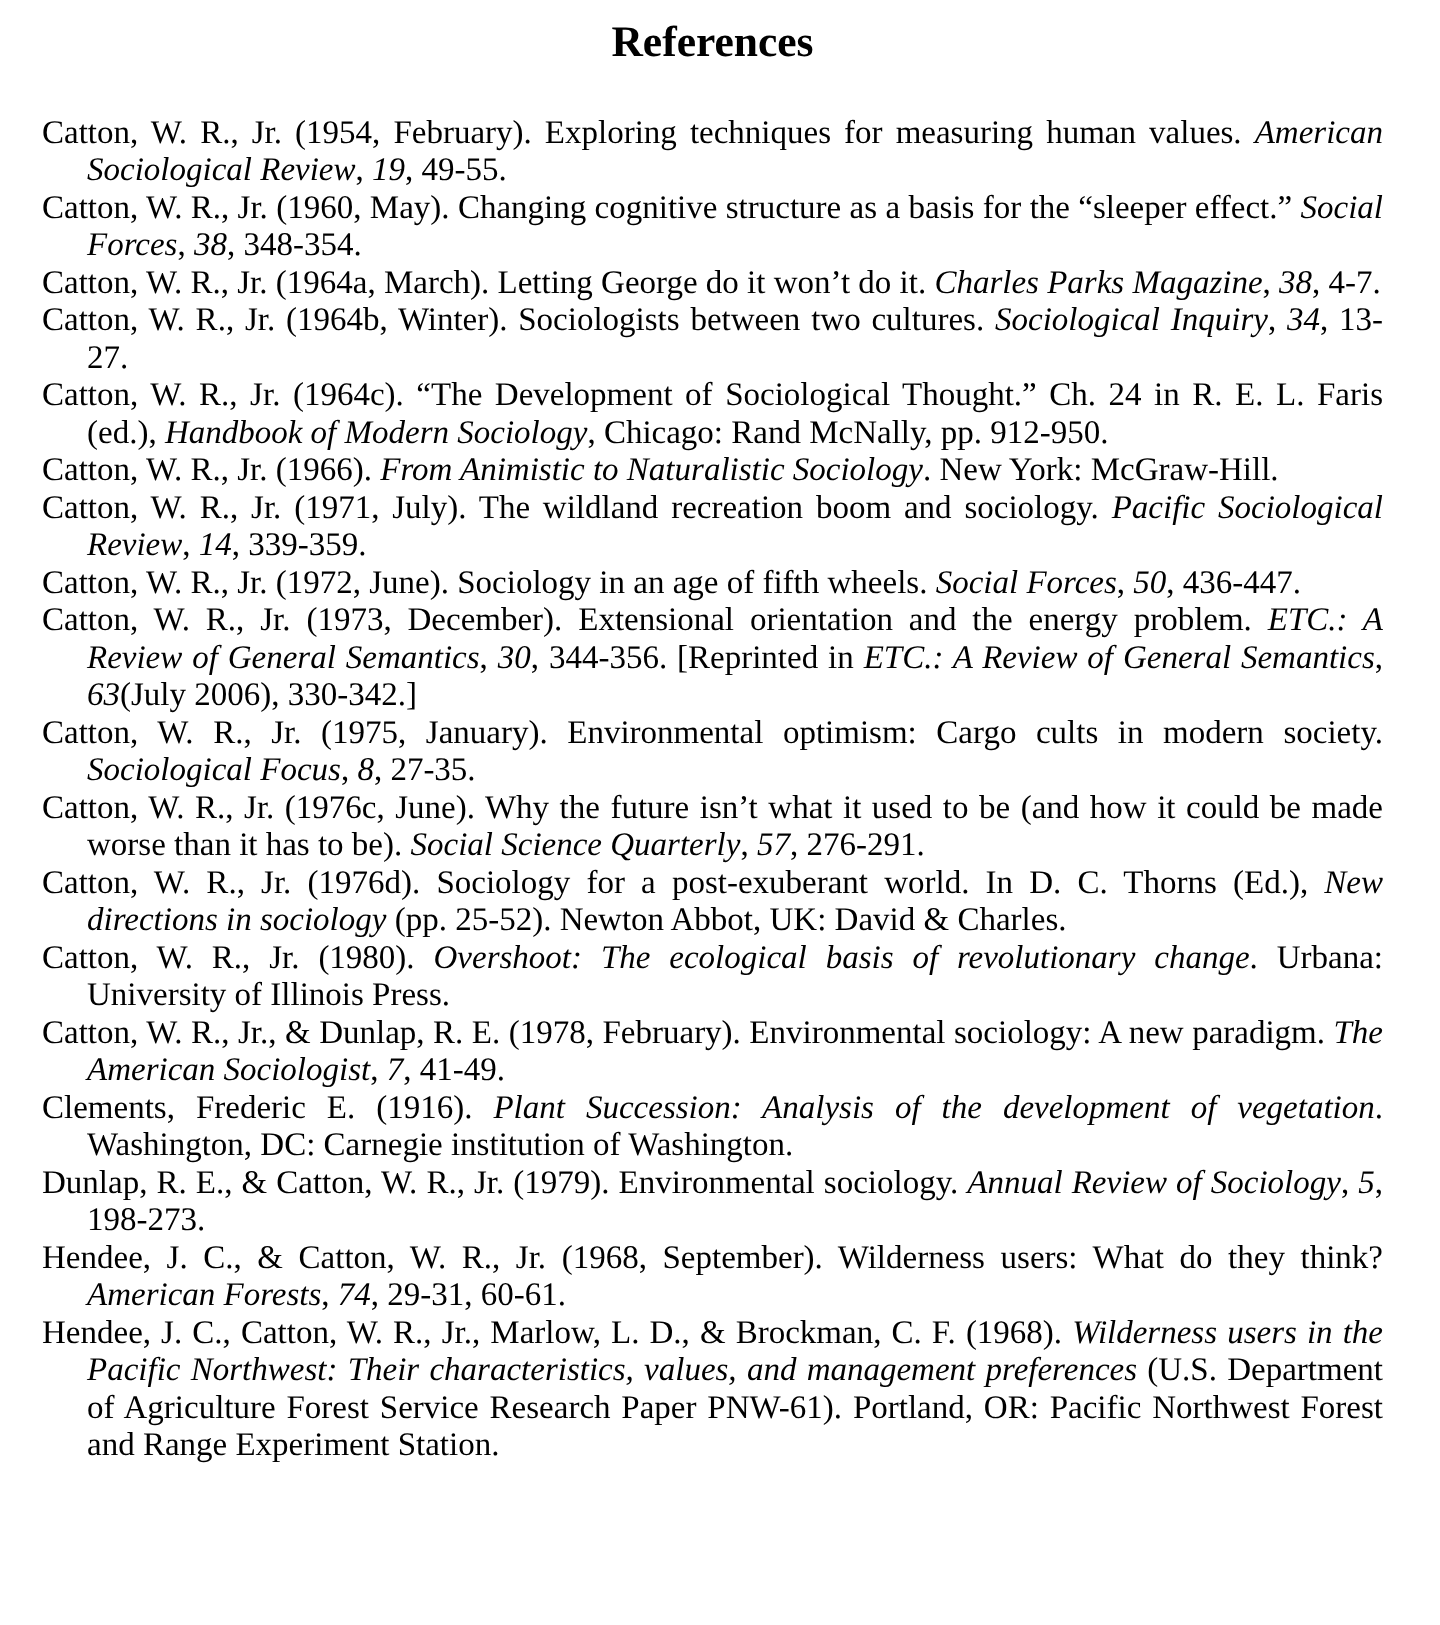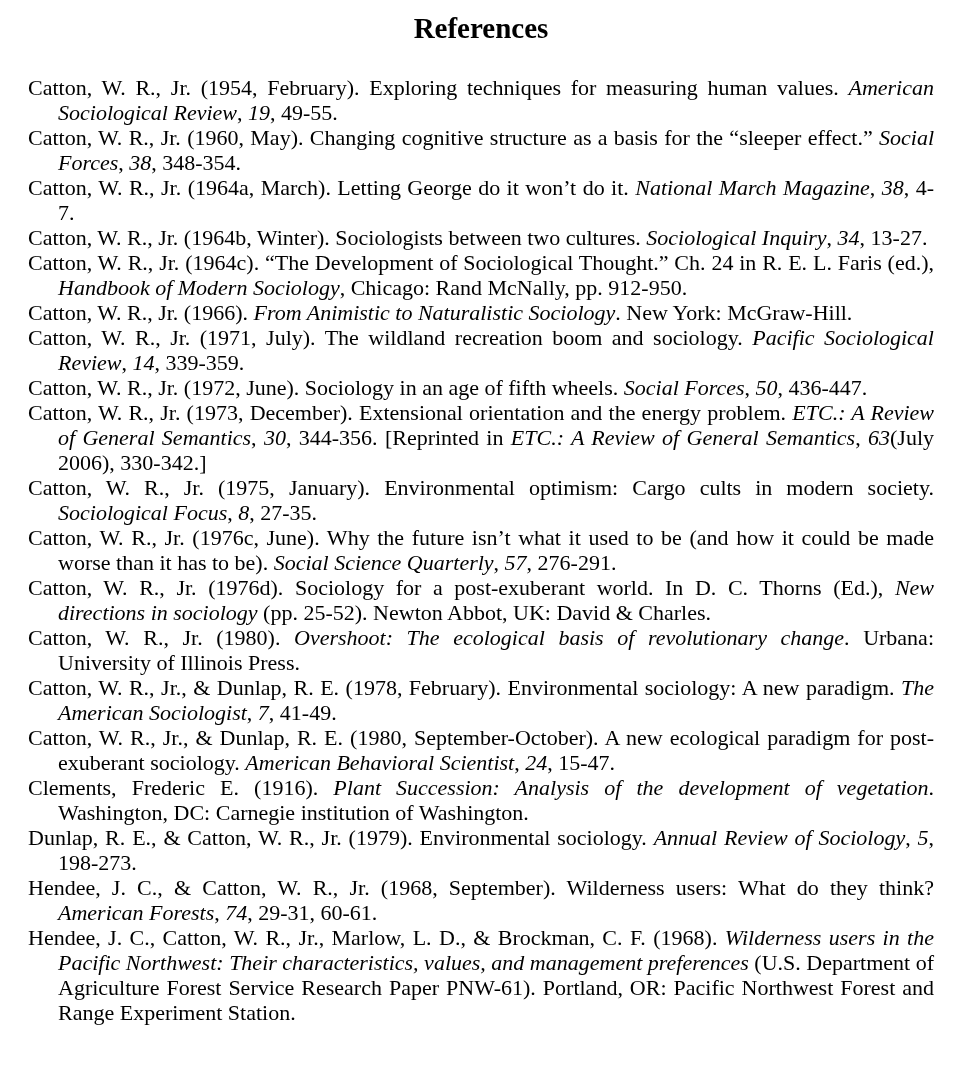--- a/index.html
+++ b/index.html
@@ -6,21 +6,21 @@
     margin: 0;
     padding: 0;
     background: #ffffff;
     color: #000000;
   }
   body {
     width: 960px;
     font-family: "Liberation Serif", "DejaVu Serif", serif;
   }
   .page {
-    padding: 12px 26px 10px 28px;
+    padding: 12px 38px 10px 28px;
     box-sizing: border-box;
     width: 960px;
   }
   .title {
     text-align: center;
     font-size: 29px;
     font-weight: bold;
     margin: 0 0 30px 0;
     font-family: "Liberation Serif", "DejaVu Serif", serif;
   }
@@ -40,31 +40,30 @@
   }
 </style>
 </head>
 <body>
 
 <div class="page">
   <h1 class="title">References</h1>
   <div class="refs-list">
       <p class="ref"><span>Catton, W. R., Jr. (1954, February). Exploring techniques for measuring human values. </span><em>American Sociological Review</em><span>, </span><em>19</em><span>, 49-55.</span></p>
       <p class="ref"><span>Catton, W. R., Jr. (1960, May). Changing cognitive structure as a basis for the “sleeper effect.” </span><em>Social Forces</em><span>, </span><em>38</em><span>, 348-354.</span></p>
-      <p class="ref"><span>Catton, W. R., Jr. (1964a, March). Letting George do it won’t do it. </span><em>National March Magazine</em><span>, </span><em>38</em><span>, 4-7.</span></p>
+      <p class="ref"><span>Catton, W. R., Jr. (1964a, March). Letting George do it won’t do it. </span><em>Charles Parks Magazine</em><span>, </span><em>38</em><span>, 4-7.</span></p>
       <p class="ref"><span>Catton, W. R., Jr. (1964b, Winter). Sociologists between two cultures. </span><em>Sociological Inquiry</em><span>, </span><em>34</em><span>, 13-27.</span></p>
       <p class="ref"><span>Catton, W. R., Jr. (1964c). “The Development of Sociological Thought.” Ch. 24 in R. E. L. Faris (ed.), </span><em>Handbook of Modern Sociology</em><span>, Chicago: Rand McNally, pp. 912-950.</span></p>
       <p class="ref"><span>Catton, W. R., Jr. (1966). </span><em>From Animistic to Naturalistic Sociology</em><span>. New York: McGraw-Hill.</span></p>
       <p class="ref"><span>Catton, W. R., Jr. (1971, July). The wildland recreation boom and sociology. </span><em>Pacific Sociological Review</em><span>, </span><em>14</em><span>, 339-359.</span></p>
       <p class="ref"><span>Catton, W. R., Jr. (1972, June). Sociology in an age of fifth wheels. </span><em>Social Forces</em><span>, </span><em>50</em><span>, 436-447.</span></p>
       <p class="ref"><span>Catton, W. R., Jr. (1973, December). Extensional orientation and the energy problem. </span><em>ETC.: A Review of General Semantics</em><span>, </span><em>30</em><span>, 344-356. [Reprinted in </span><em>ETC.: A Review of General Semantics</em><span>, </span><em>63</em><span>(July 2006), 330-342.]</span></p>
       <p class="ref"><span>Catton, W. R., Jr. (1975, January). Environmental optimism: Cargo cults in modern society. </span><em>Sociological Focus</em><span>, </span><em>8</em><span>, 27-35.</span></p>
       <p class="ref"><span>Catton, W. R., Jr. (1976c, June). Why the future isn’t what it used to be (and how it could be made worse than it has to be). </span><em>Social Science Quarterly</em><span>, </span><em>57</em><span>, 276-291.</span></p>
       <p class="ref"><span>Catton, W. R., Jr. (1976d). Sociology for a post-exuberant world. In D. C. Thorns (Ed.), </span><em>New directions in sociology</em><span> (pp. 25-52). Newton Abbot, UK: David &amp; Charles.</span></p>
       <p class="ref"><span>Catton, W. R., Jr. (1980). </span><em>Overshoot: The ecological basis of revolutionary change</em><span>. Urbana: University of Illinois Press.</span></p>
       <p class="ref"><span>Catton, W. R., Jr., &amp; Dunlap, R. E. (1978, February). Environmental sociology: A new paradigm. </span><em>The American Sociologist</em><span>, </span><em>7</em><span>, 41-49.</span></p>
-      <p class="ref"><span>Catton, W. R., Jr., &amp; Dunlap, R. E. (1980, September-October). A new ecological paradigm for post-exuberant sociology. </span><em>American Behavioral Scientist</em><span>, </span><em>24</em><span>, 15-47.</span></p>
       <p class="ref"><span>Clements, Frederic E. (1916). </span><em>Plant Succession: Analysis of the development of vegetation</em><span>. Washington, DC: Carnegie institution of Washington.</span></p>
       <p class="ref"><span>Dunlap, R. E., &amp; Catton, W. R., Jr. (1979). Environmental sociology. </span><em>Annual Review of Sociology</em><span>, </span><em>5</em><span>, 198-273.</span></p>
       <p class="ref"><span>Hendee, J. C., &amp; Catton, W. R., Jr. (1968, September). Wilderness users: What do they think? </span><em>American Forests</em><span>, </span><em>74</em><span>, 29-31, 60-61.</span></p>
       <p class="ref"><span>Hendee, J. C., Catton, W. R., Jr., Marlow, L. D., &amp; Brockman, C. F. (1968). </span><em>Wilderness users in the Pacific Northwest: Their characteristics, values, and management preferences</em><span> (U.S. Department of Agriculture Forest Service Research Paper PNW-61). Portland, OR: Pacific Northwest Forest and Range Experiment Station.</span></p>
     </div>
 </div>
 
 </body></html>

